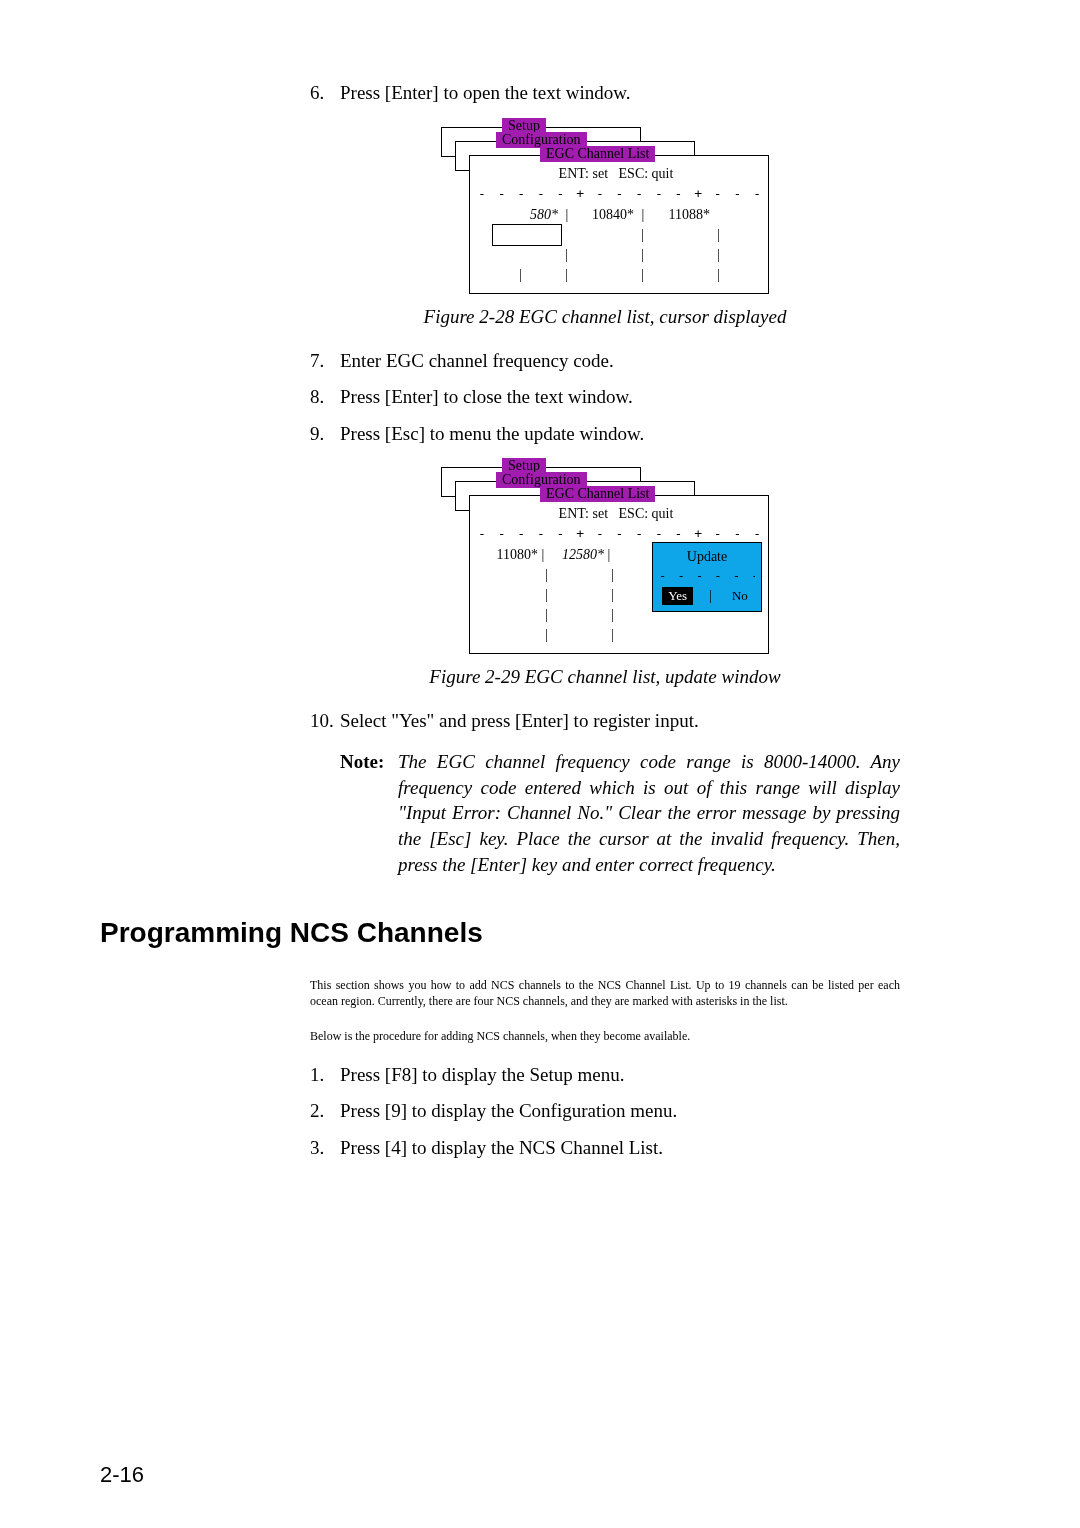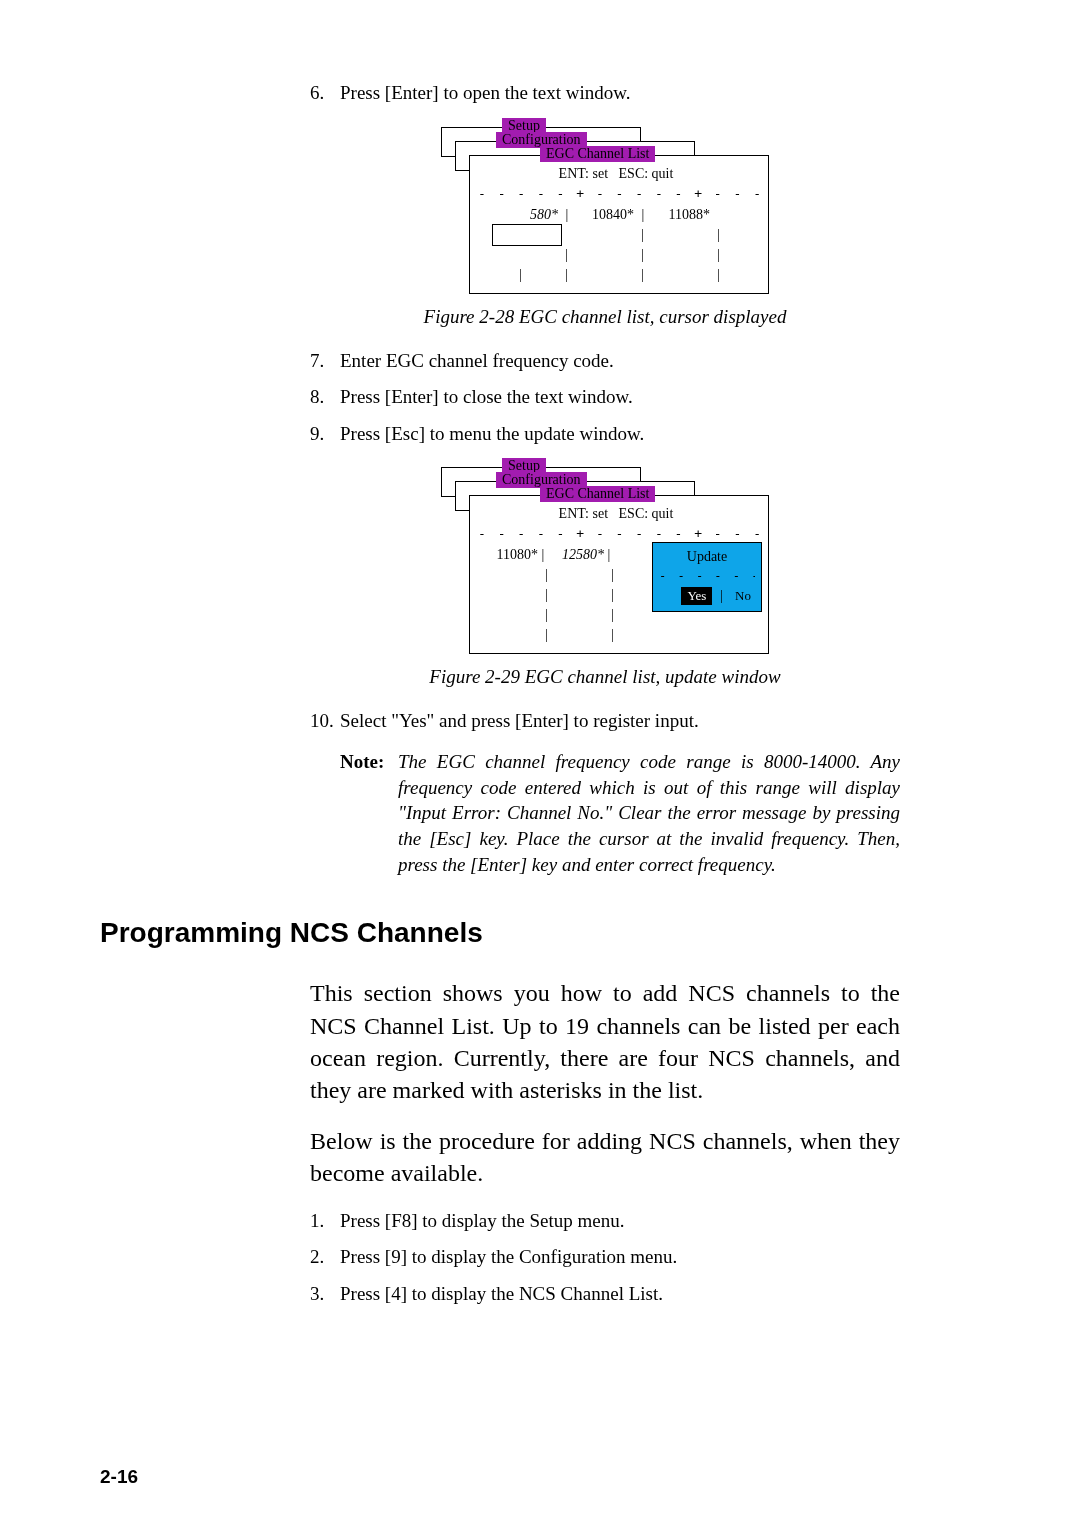--- a/index.html
+++ b/index.html
@@ -74,46 +74,46 @@
     }
     .note-label { font-weight: bold; width: 58px; flex-shrink: 0; }
     .note-text { font-style: italic; text-align: justify; }
     .section-heading {
       font-family: Arial, Helvetica, sans-serif;
       font-weight: bold;
       font-size: 28px;
       margin: 40px 0 28px 0;
     }
     .para {
-      font-size: 24px;
+      font-size: 12px;
       line-height: 1.35;
       margin-bottom: 18px;
       text-align: justify;
     }
     .page-num {
       position: absolute;
       bottom: 40px;
       left: 100px;
       font-family: Arial, Helvetica, sans-serif;
-      font-weight: bold;
-      font-size: 19px;
+      font-weight: normal;
+      font-size: 22px;
     }
     .update-popup {
       position: absolute;
       border: 1.5px solid #000;
       background: #0ea5e9;
       right: 6px;
       top: 46px;
       width: 110px;
       padding: 6px 6px;
       text-align: center;
       font-size: 14px;
     }
     .update-popup .dash { font-family: monospace; letter-spacing: 2px; font-size: 12px; margin: 4px 0; white-space: nowrap; overflow: hidden; }
-    .yesno { display: flex; justify-content: flex-end; gap: 8px; align-items: center; }
+    .yesno { display: flex; justify-content: center; gap: 16px; align-items: center; }
     .yes-btn { background: #000; color: #fff; padding: 1px 6px; font-size: 13px; }
     .no-btn { padding: 1px 4px; font-size: 13px; }
   </style>
 </head>
 <body>
 
 <div class="page">
 
   <div class="content-col">
     <div class="step-item">

